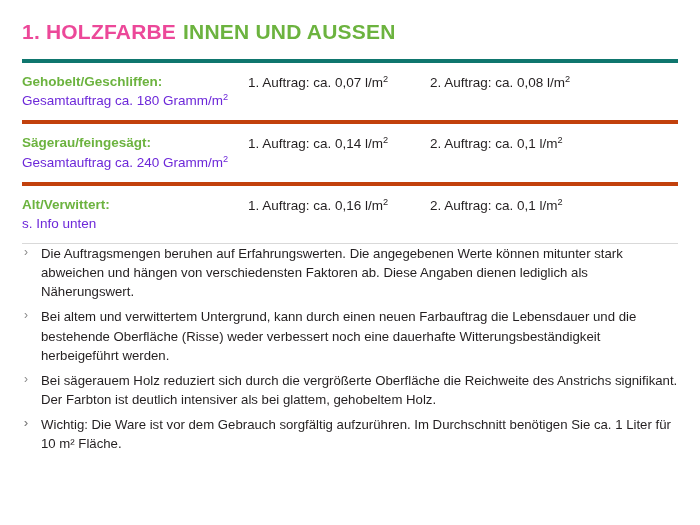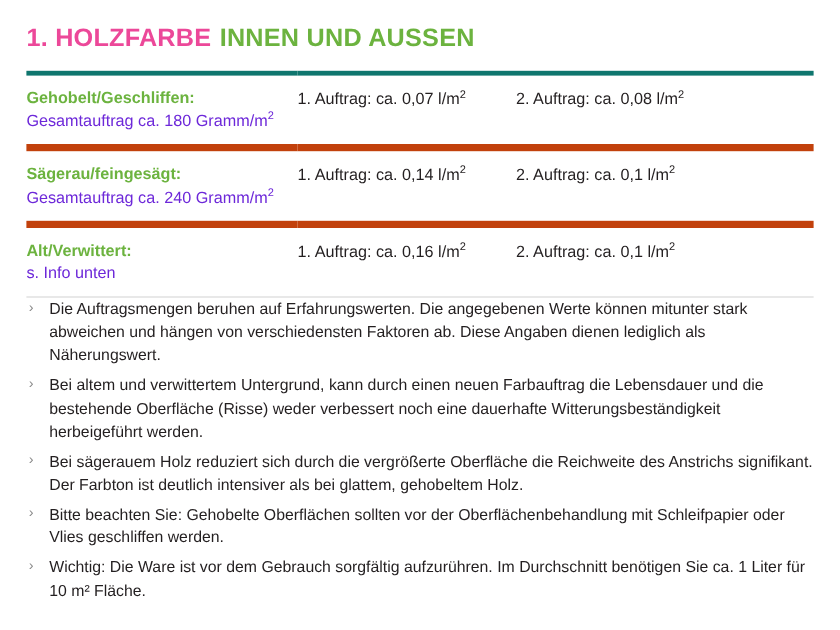--- a/index.html
+++ b/index.html
@@ -33,21 +33,21 @@
   .title .dark { color: #ec4899; }
   .title .green { color: #6cb33f; margin-left: 7px; }
 
   
   .table {
     width: 100%;
     border-collapse: collapse;
     table-layout: fixed;
   }
   .table tr.row {
-    border-top: 6px solid #c2410c;
+    border-top: 4px solid #c2410c;
   }
   .table tr.row:first-child {
     border-top: 4px solid #0f766e;
   }
   .table td {
     vertical-align: top;
     padding: 9px 0 10px 0;
     font-size: 13.5px;
     line-height: 1.42;
   }
@@ -172,21 +172,20 @@
     <li>
       <span class="chev">›</span>
       <span>Bei altem und verwittertem Untergrund, kann durch einen neuen Farbauftrag die Lebensdauer und die bestehende Oberfläche (Risse) weder verbessert noch eine dauerhafte Witterungsbeständigkeit herbeigeführt werden.</span>
     </li>
     <li>
       <span class="chev">›</span>
       <span>Bei sägerauem Holz reduziert sich durch die vergrößerte Oberfläche die Reichweite des Anstrichs signifikant. Der Farbton ist deutlich intensiver als bei glattem, gehobeltem Holz.</span>
     </li>
     <li>
       <span class="chev">›</span>
-      <span>Bitte beachten Sie: Gehobelte Oberflächen sollten vor der Oberflächenbehandlung mit Schleifpapier oder Vlies geschliffen werden.</span>
     </li>
     <li>
       <span class="chev">›</span>
       <span>Wichtig: Die Ware ist vor dem Gebrauch sorgfältig aufzurühren. Im Durchschnitt benötigen Sie ca. 1 Liter für 10 m² Fläche.</span>
     </li>
   </ul>
 
 </div>
 
 </body></html>

